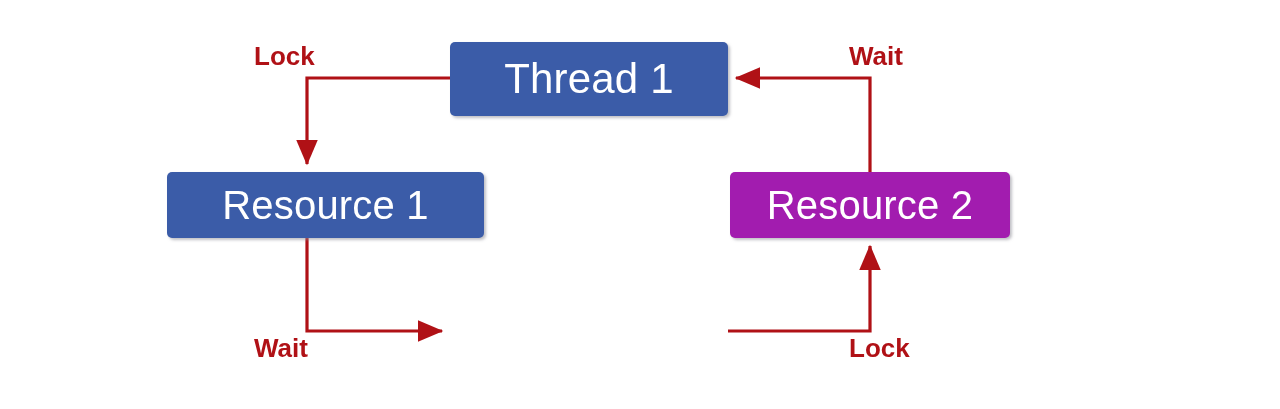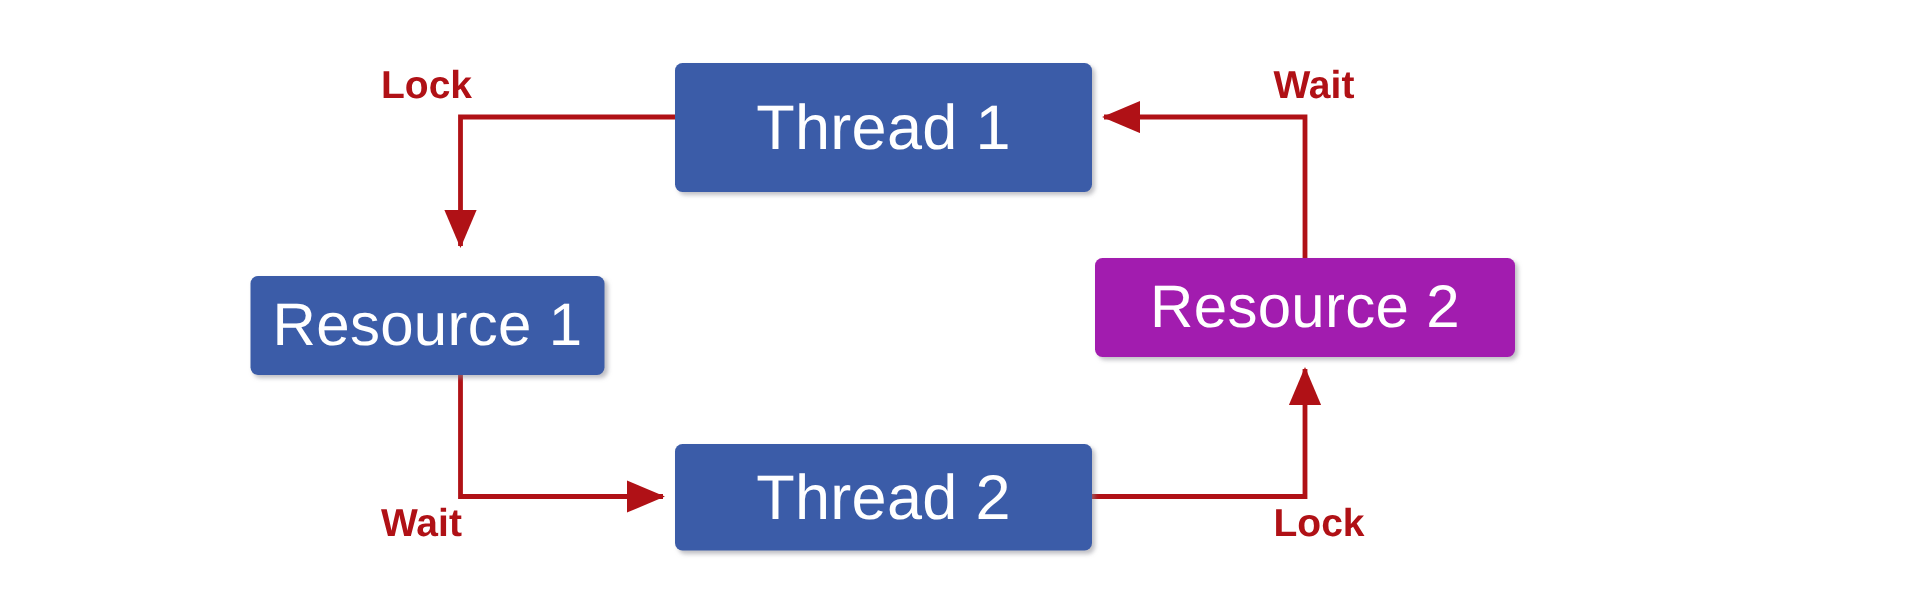--- a/index.html
+++ b/index.html
@@ -31,22 +31,22 @@
     justify-content: center;
     border-radius: 5px;
     color: #ffffff;
     font-family: "Liberation Sans", sans-serif;
     font-weight: 400;
     letter-spacing: 0.2px;
     box-shadow: 2px 2px 3px rgba(140,140,150,0.55);
     z-index: 2;
     user-select: none;
   }
-  .node-thread1 { left: 450px; top: 42px;  width: 278px; height: 86px; font-size: 42px; }
-  .node-res1    { left: 167px; top: 172px; width: 236px; height: 66px; font-size: 40px; margin-top: 12px; }
+  .node-thread1 { left: 450px; top: 42px;  width: 278px; height: 74px; font-size: 42px; }
+  .node-res1    { left: 167px; top: 172px; width: 317px; height: 66px; font-size: 40px; }
   .node-res2    { left: 730px; top: 172px; width: 280px; height: 66px; font-size: 40px; }
   .node-thread2 { left: 450px; top: 296px; width: 278px; height: 71px; font-size: 42px; }
   .edge-label {
     position: absolute;
     font-family: "Liberation Sans", sans-serif;
     font-weight: bold;
     font-size: 26px;
     white-space: nowrap;
     z-index: 3;
     user-select: none;
@@ -78,21 +78,20 @@
       <path d="M 870 172 L 870 78 L 736 78" marker-end="url(#arrowhead)"></path>
     </g>
   </svg>
 
   <div class="node node-thread1" style="background: rgb(59, 92, 168); color: rgb(255, 255, 255);">Thread 1</div>
 
   <div class="node node-res1" style="background: rgb(59, 92, 168); color: rgb(255, 255, 255);">Resource 1</div>
 
   <div class="node node-res2" style="background: #a21caf; color: rgb(255, 255, 255);">Resource 2</div>
 
-  <div class="node node-thread2" style="background: rgb(59, 92, 168); color: rgb(255, 255, 255);">Thread 2</div>
 
   <div class="edge-label lbl-lock-tl" style="color: rgb(176, 17, 22);">Lock</div>
 
   <div class="edge-label lbl-wait-bl" style="color: rgb(176, 17, 22);">Wait</div>
 
   <div class="edge-label lbl-lock-br" style="color: rgb(176, 17, 22);">Lock</div>
 
   <div class="edge-label lbl-wait-tr" style="color: rgb(176, 17, 22);">Wait</div>
 
 </div>

